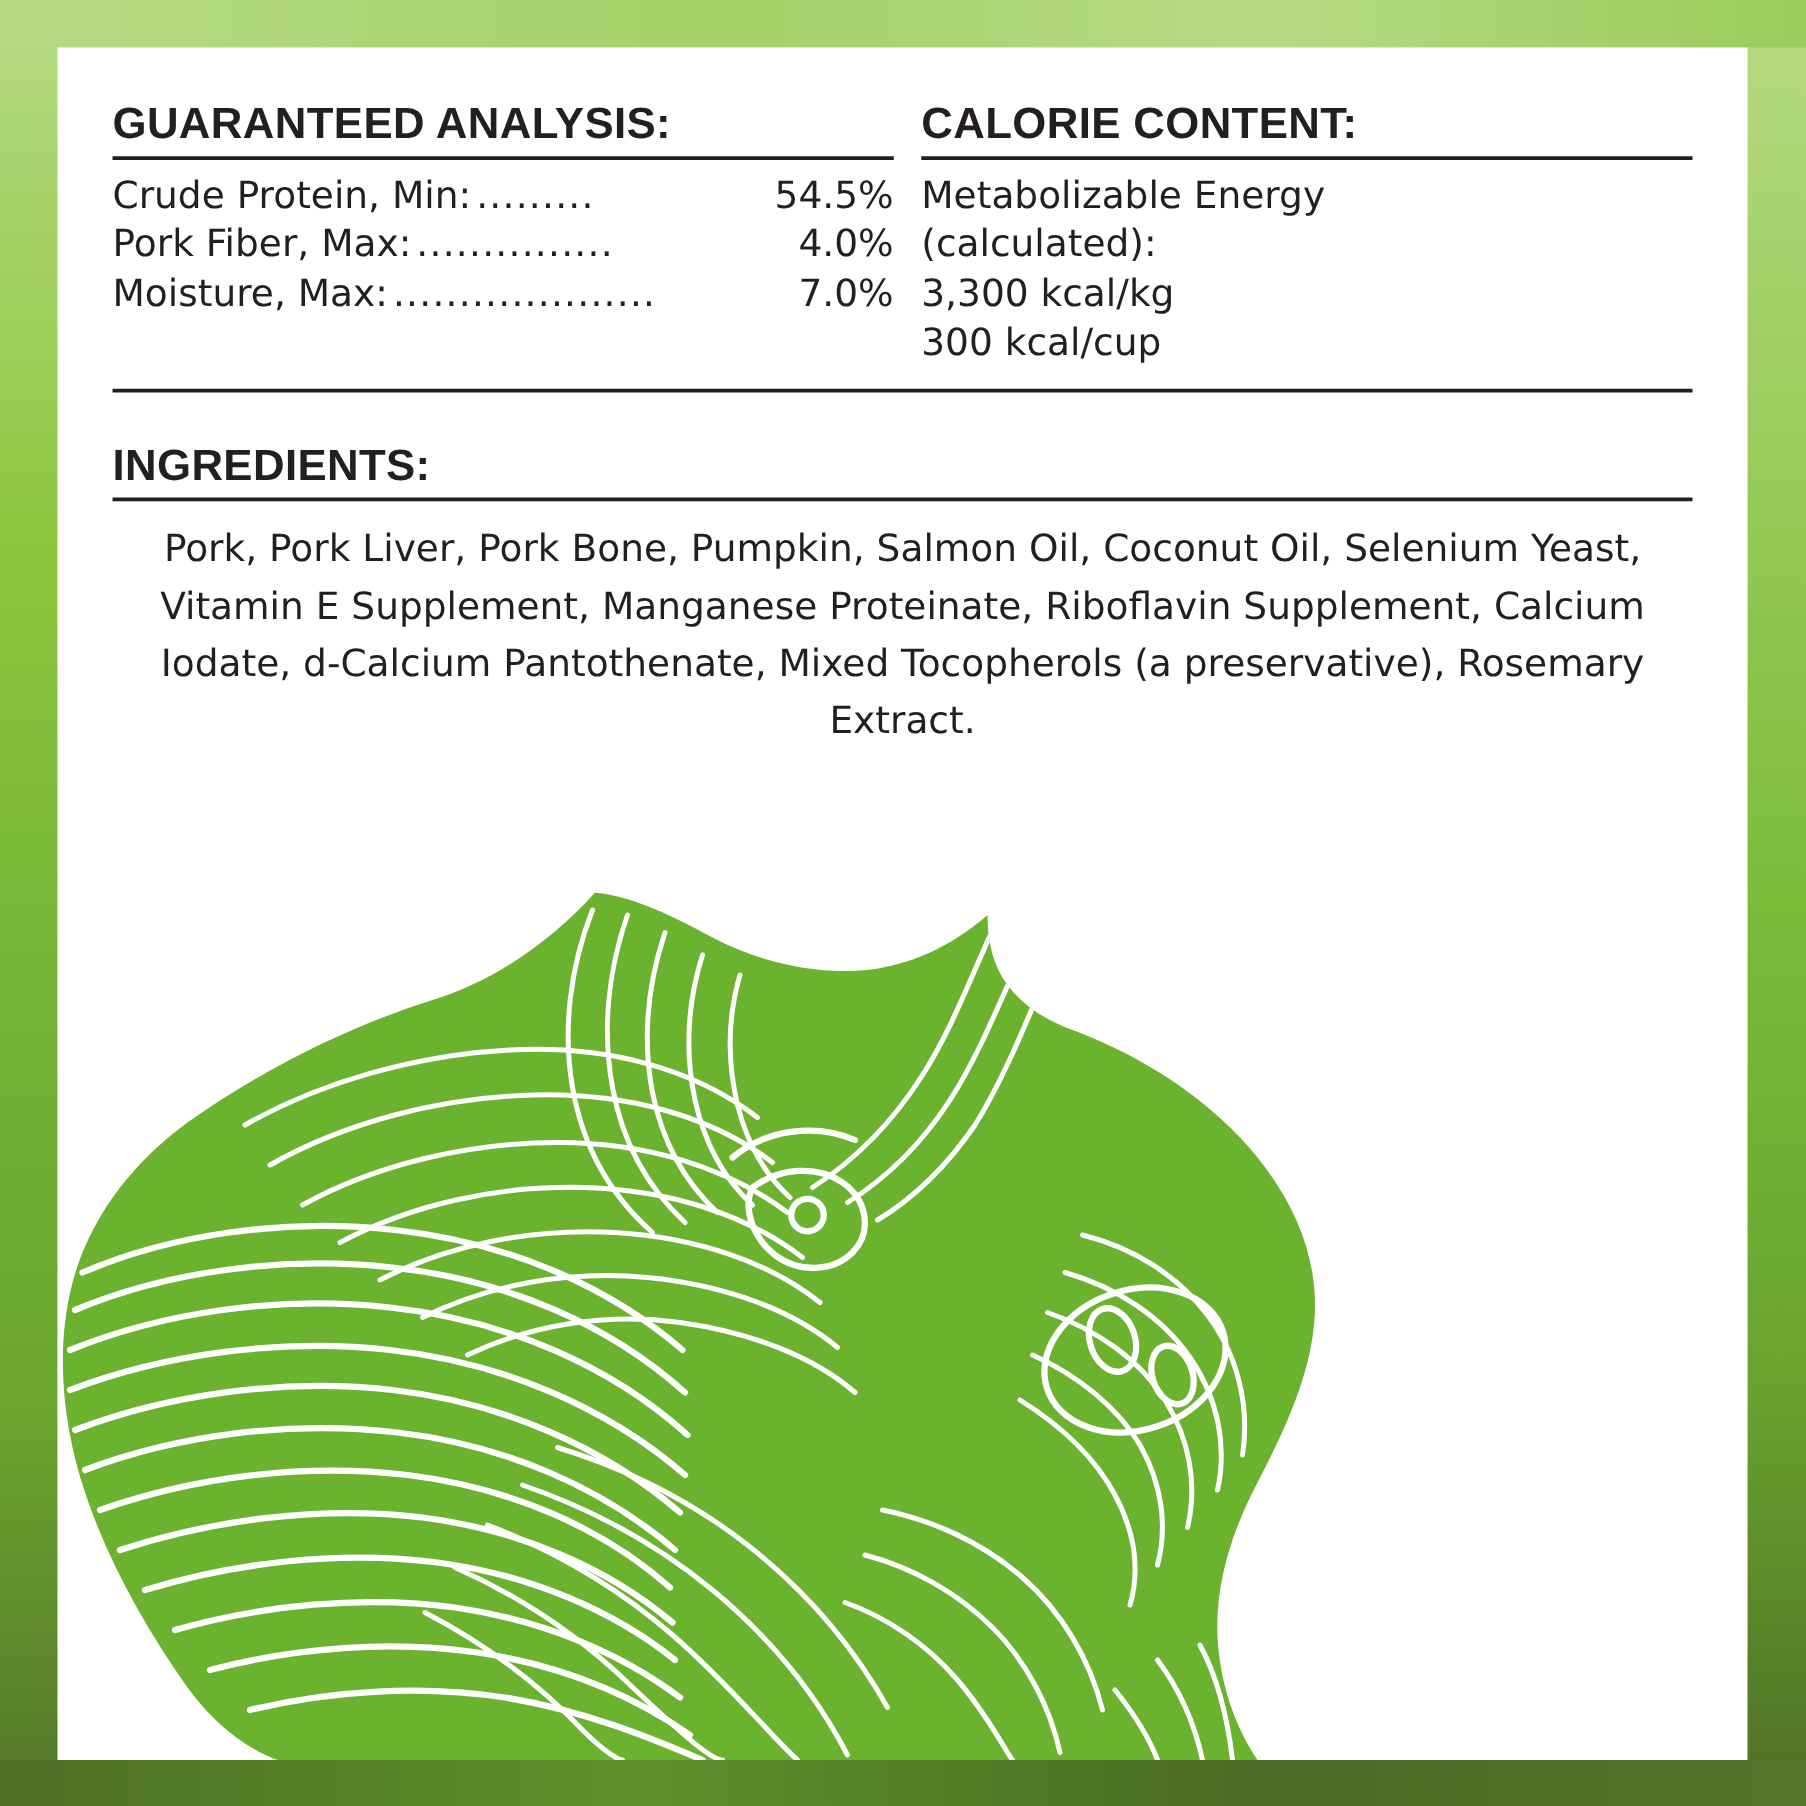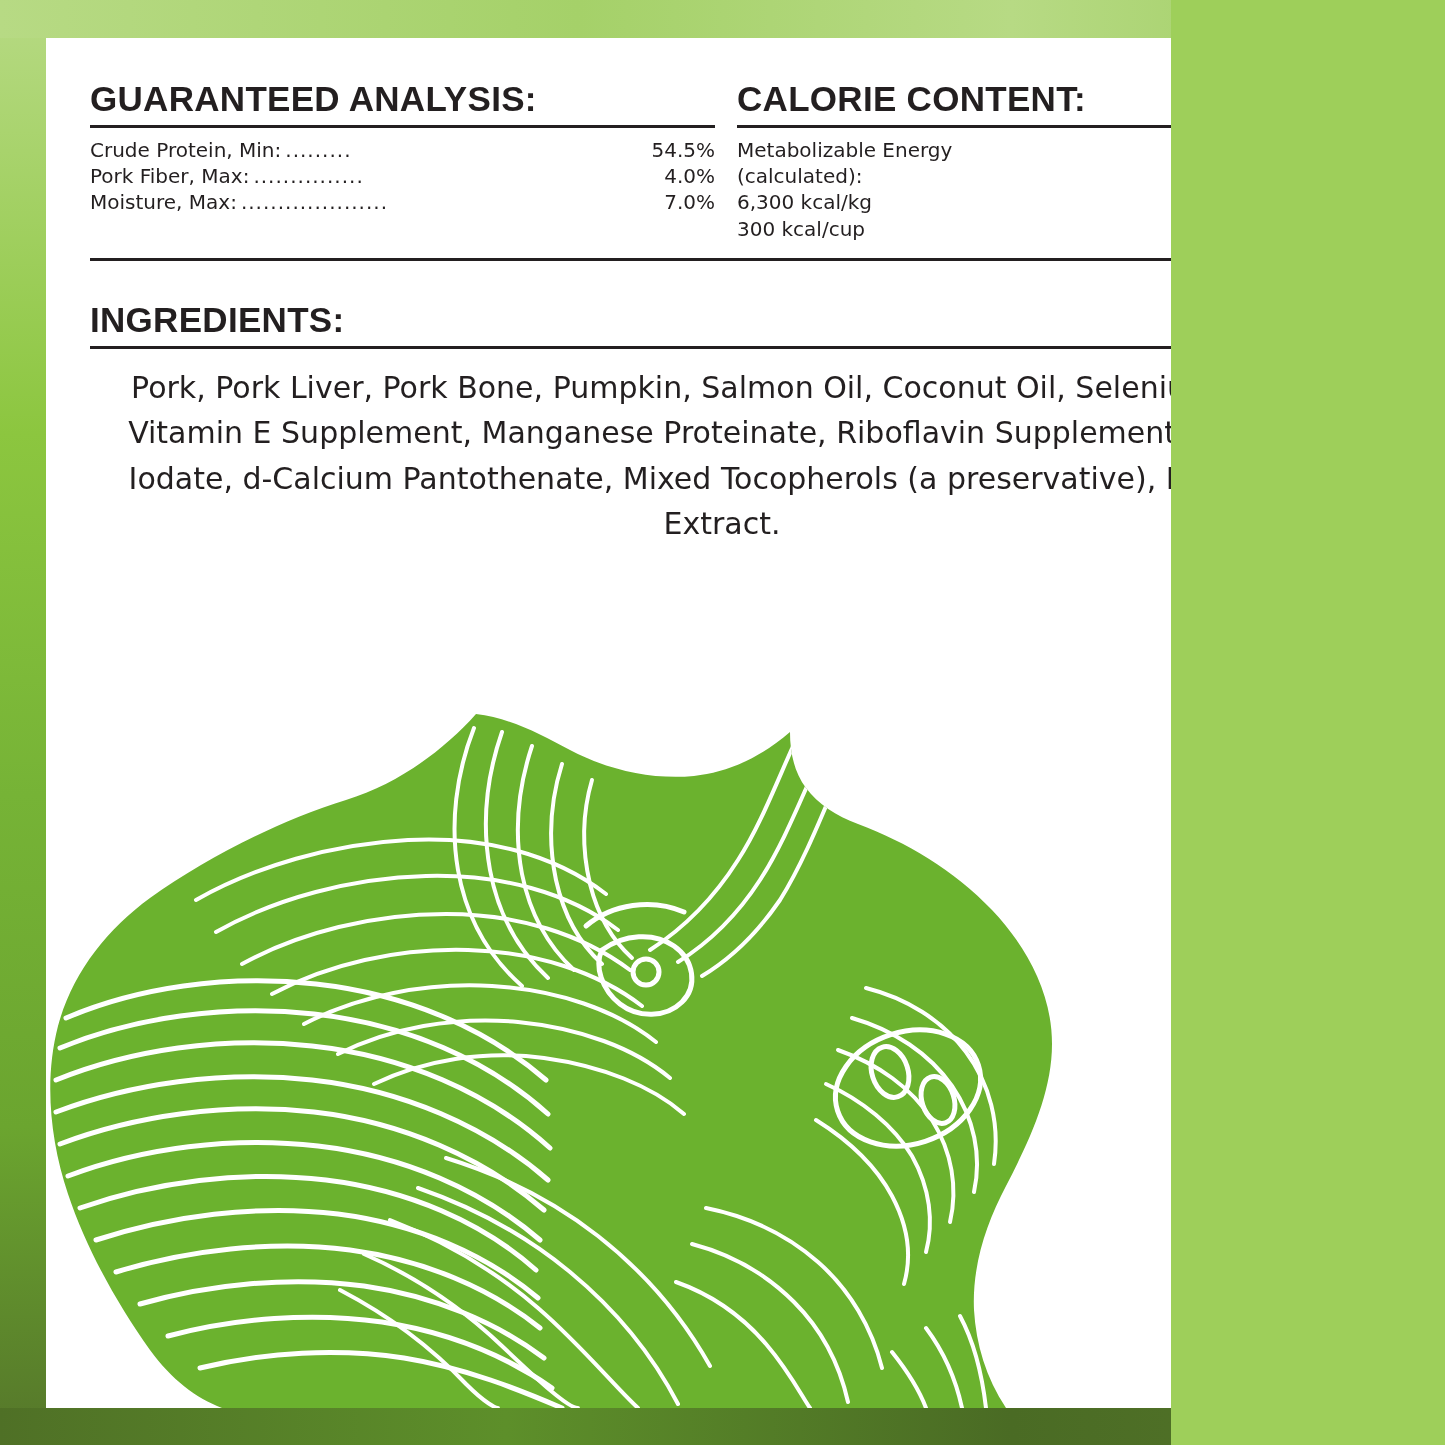--- a/index.html
+++ b/index.html
@@ -9,21 +9,21 @@
   body {
     width: 1445px;
     height: 1445px;
     font-family: "DejaVu Sans", sans-serif;
     background: #9ecf5a;
     overflow: hidden;
   }
 
   .page {
     position: relative;
-    width: 1171px;
+    width: 1445px;
     height: 1445px;
     overflow: hidden;
   }
 
   
   .bg {
     position: absolute;
     inset: 0;
     background: #a8d26a;
   }
@@ -73,21 +73,21 @@
     margin: 0 0 6px 0;
     line-height: 1.1;
   }
   .rule-thin {
     border-bottom: 3px solid #231f20;
     margin-bottom: 9px;
   }
 
   .ga-list, .cal-list {
     font-family: "DejaVu Sans", sans-serif;
-    font-size: 20px;
+    font-size: 30px;
     color: #231f20;
     line-height: 1.32;
   }
   .ga-row {
     display: flex;
     white-space: nowrap;
   }
   .ga-label { flex: 0 0 auto; }
   .ga-dots {
     flex: 1 1 auto;
@@ -177,21 +177,21 @@
             </div>
           </div>
         </div>
 
         <div class="col-right">
           <h2 class="section-title">CALORIE CONTENT:</h2>
           <div class="rule-thin"></div>
           <div class="cal-list">
             <div class="cal-line">Metabolizable Energy</div>
             <div class="cal-line">(calculated):</div>
-            <div class="cal-line">6,300 kcal/kg</div>
+            <div class="cal-line">3,300 kcal/kg</div>
             <div class="cal-line">300 kcal/cup</div>
           </div>
         </div>
 
       </div>
 
       <div class="rule-wide"></div>
 
       <div class="ingredients-block">
         <h2 class="section-title">INGREDIENTS:</h2>

